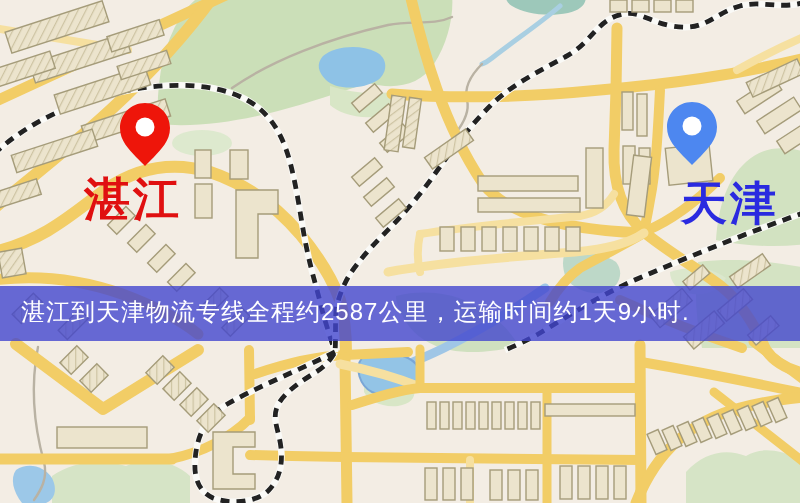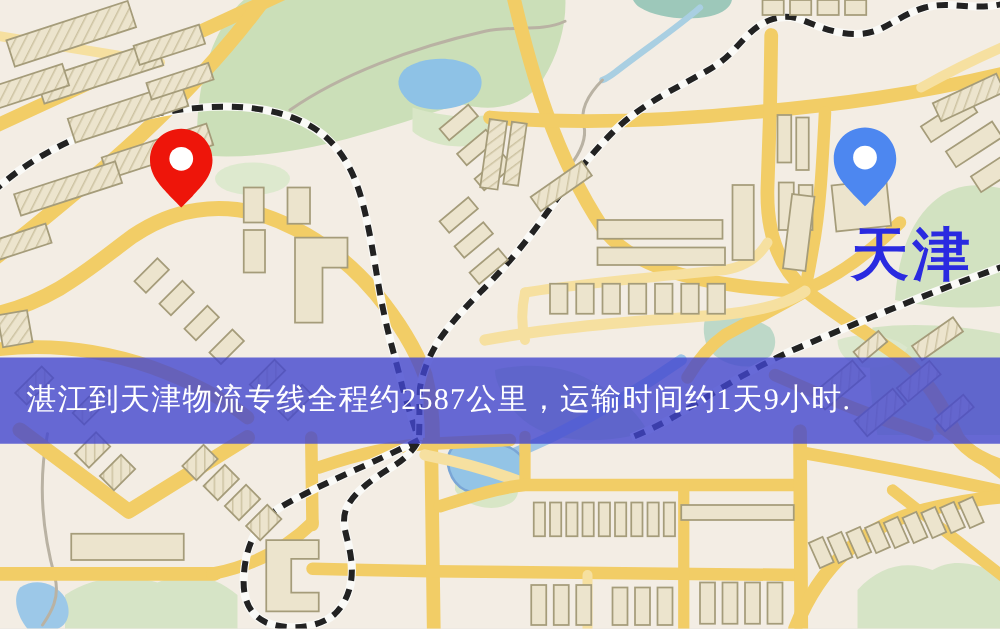--- a/index.html
+++ b/index.html
@@ -13,23 +13,23 @@
   .road{fill:none;stroke:var(--road,#f2cd66);stroke-linecap:round;stroke-linejoin:round;}
   .road-minor{fill:none;stroke:var(--road-minor,#f6e0a0);stroke-linecap:round;stroke-linejoin:round;}
   .rail-c{fill:none;stroke:var(--railway-casing,#fafaf7);stroke-width:6.5;}
   .rail{fill:none;stroke:var(--railway,#222);stroke-width:4.8;stroke-dasharray:9 7;}
   .bldg{fill:var(--building-fill,#ece4cd);stroke:var(--building-stroke,#a59c7a);stroke-width:1.4;}
   .bldg-h{fill:url(#hatch);stroke:var(--building-stroke,#a59c7a);stroke-width:1.4;}
   .park{stroke:none;}
   .gpath{fill:none;stroke:var(--path,#b9b2a3);stroke-width:2.4;stroke-linecap:round;}
   
   .banner{
-    position:absolute;left:0;top:286px;width:100%;height:69px;
+    position:absolute;left:0;top:286px;width:100%;height:55px;
     background:var(--banner-bg,rgba(66,70,206,.8));
-    display:flex;align-items:center;z-index:3;font-family:Liberation Serif, serif;
+    display:flex;align-items:center;z-index:3;
   }
   .banner span{
     color:var(--banner-fg,#fff);font-size:24px;letter-spacing:1px;
     padding:0 0 4px 21px;white-space:nowrap;
   }
   .city-label{
     position:absolute;z-index:4;font-size:46px;font-weight:bold;line-height:1;
     letter-spacing:3px;white-space:nowrap;
   }
   .city-label.origin{left:84px;top:176px;color:var(--label-red,#e01010);}
@@ -241,18 +241,19 @@
     <g class="pin" transform="translate(120,103)">
       <path fill="var(--pin-red,#ee150a)" d="M25 0 C11 0 0 11 0 25 C0 38 9 46 16 54 C20 58 23 61 25 63 C27 61 30 58 34 54 C41 46 50 38 50 25 C50 11 39 0 25 0 Z"></path>
       <circle cx="25" cy="24" r="9.5" fill="#ffffff"></circle>
     </g>
     <g class="pin" transform="translate(667,102)">
       <path fill="var(--pin-blue,#4d87f0)" d="M25 0 C11 0 0 11 0 25 C0 38 9 46 16 54 C20 58 23 61 25 63 C27 61 30 58 34 54 C41 46 50 38 50 25 C50 11 39 0 25 0 Z"></path>
       <circle cx="25" cy="24" r="9.5" fill="#ffffff"></circle>
     </g>
   </svg>
 
+  <div class="city-label origin">湛江</div>
   <div class="city-label dest">天津</div>
 
   <div class="banner">
     <span>湛江到天津物流专线全程约2587公里，运输时间约1天9小时.</span>
   </div>
 </div>
 
 </body></html>

